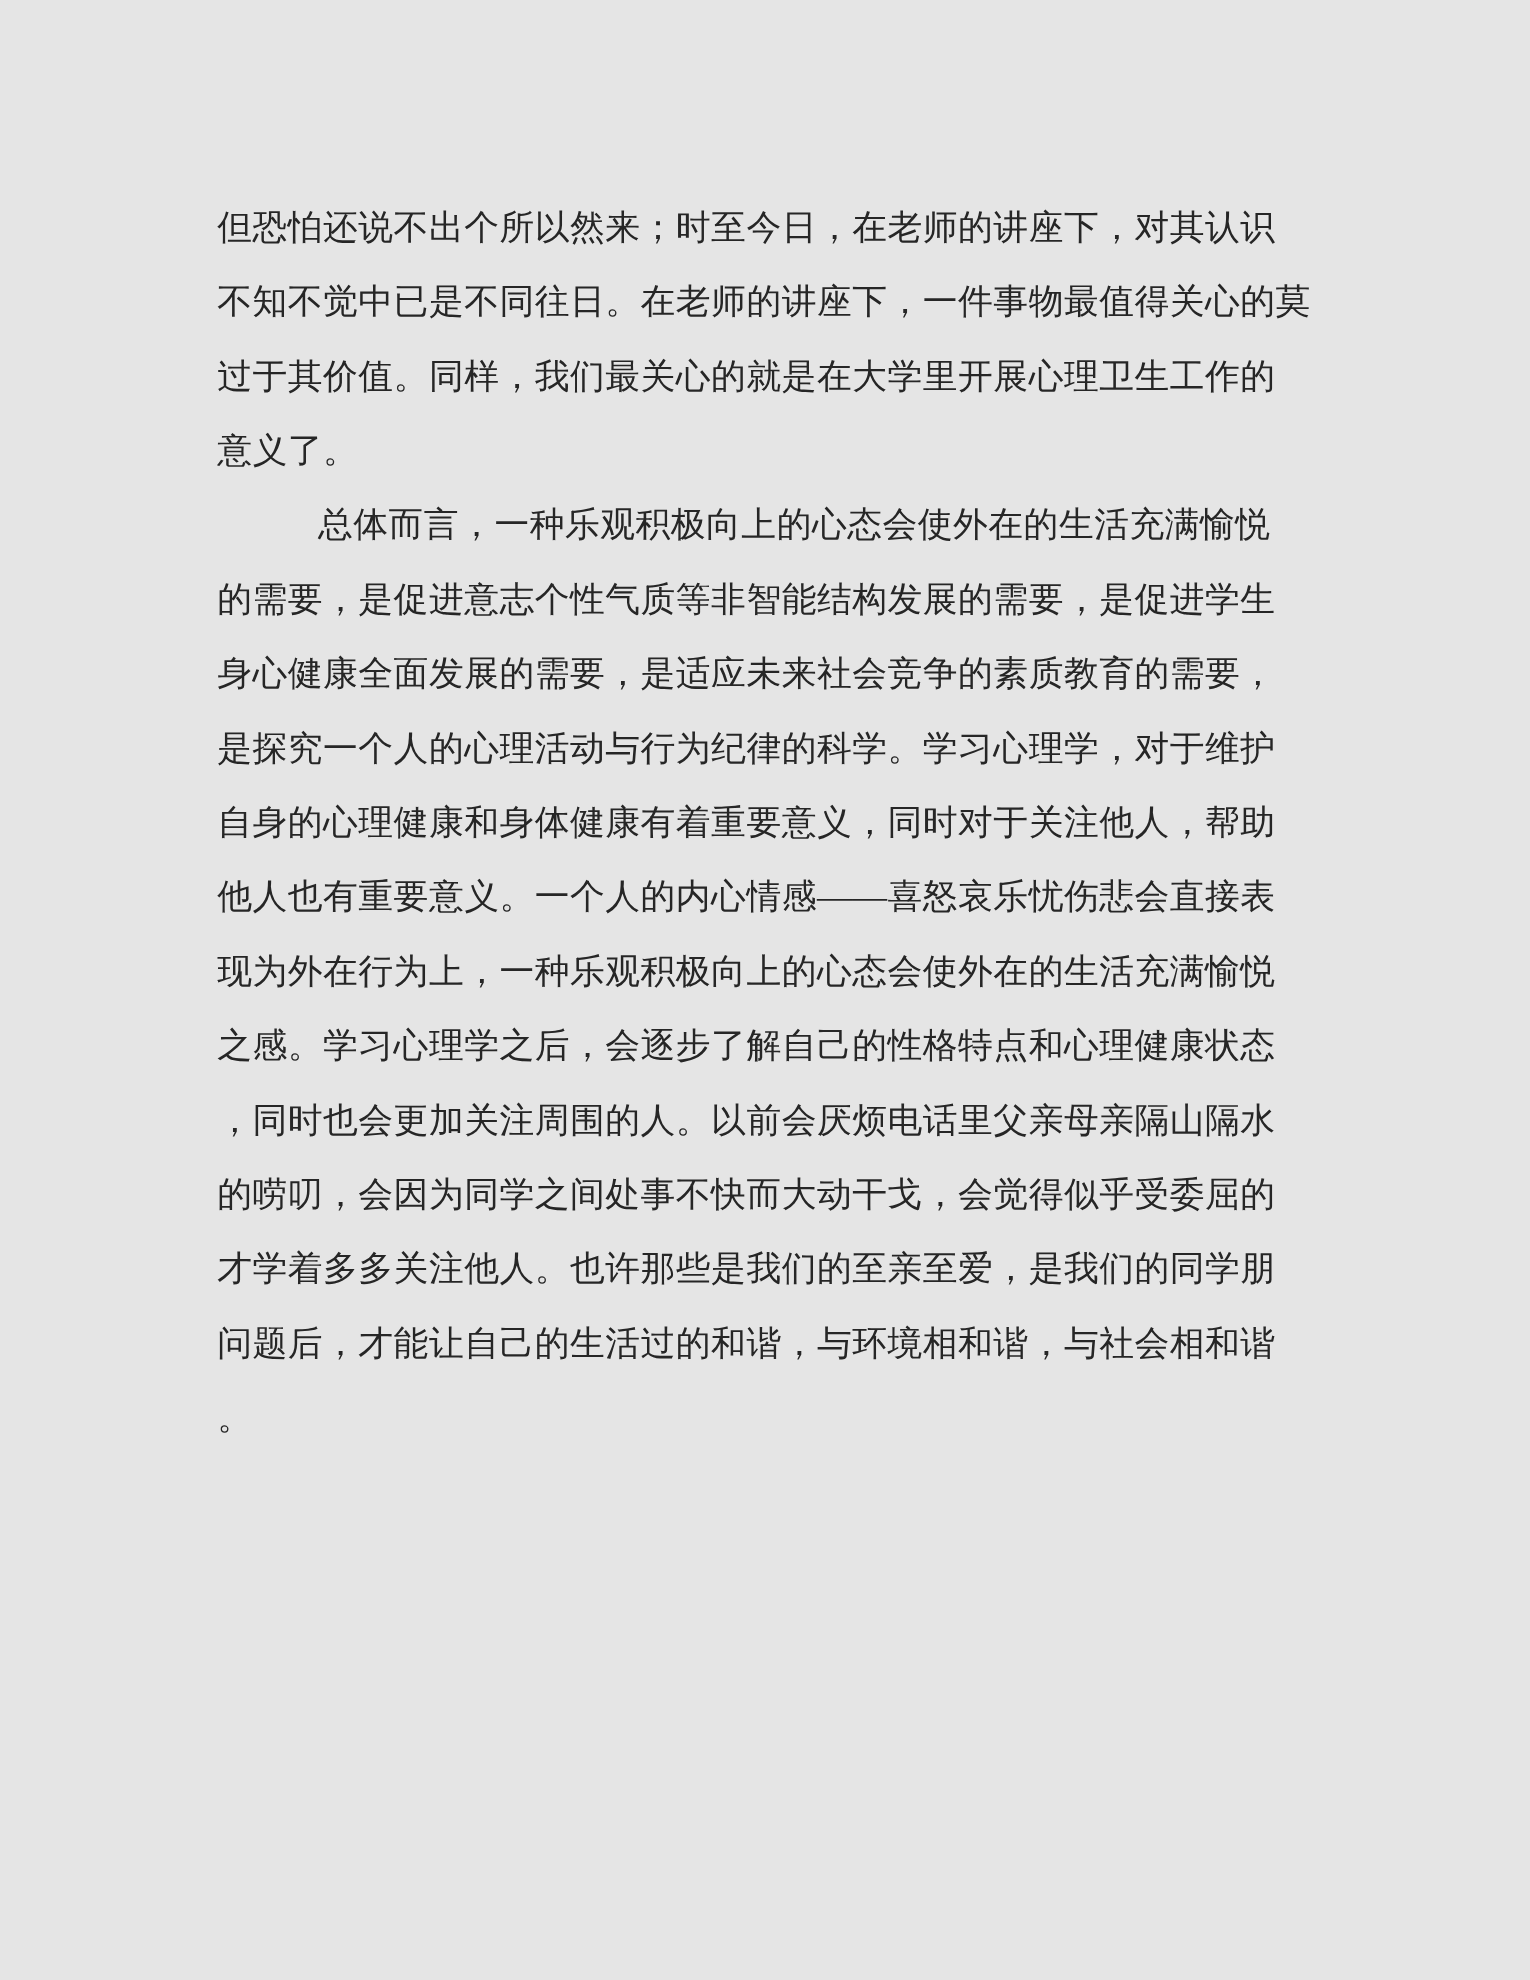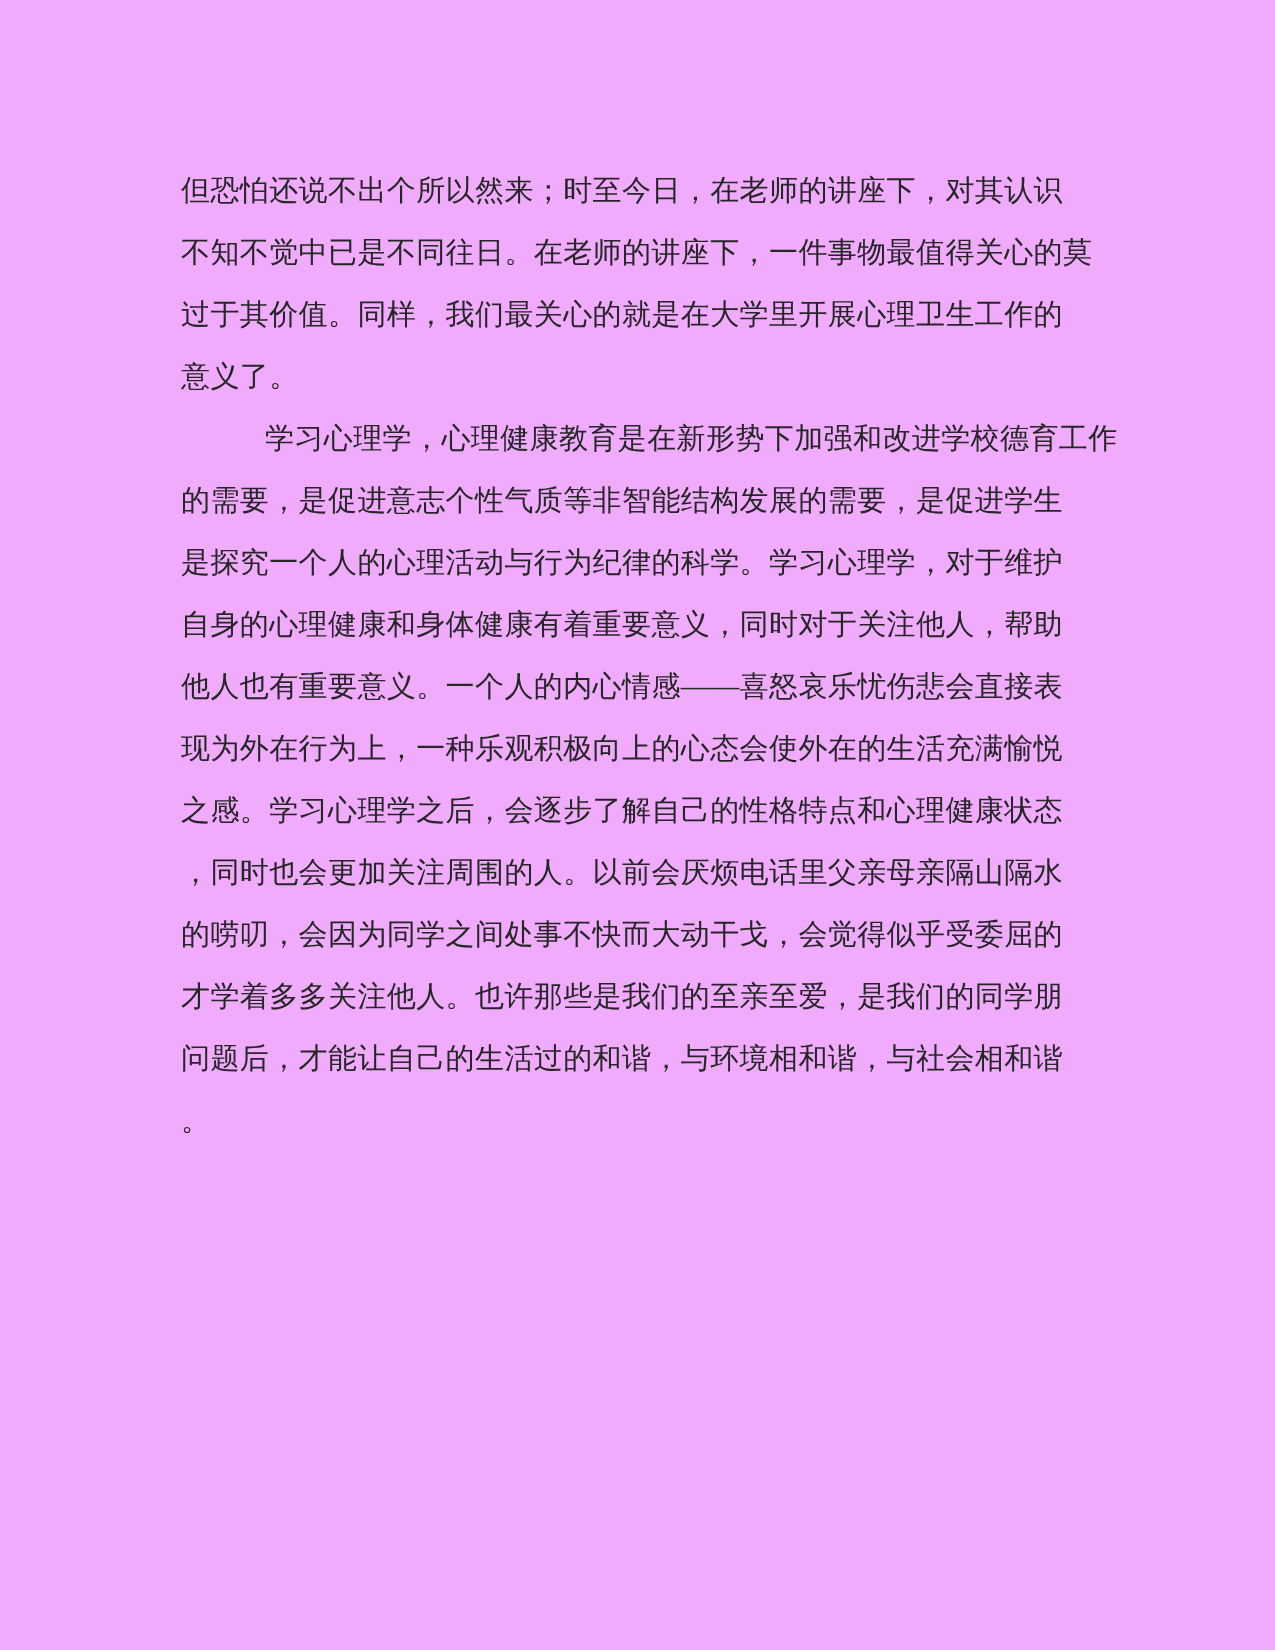--- a/index.html
+++ b/index.html
@@ -13,21 +13,21 @@
     position: relative;
     overflow: hidden;
     font-family: "Liberation Serif", "DejaVu Serif", serif;
   }
   .page {
     position: absolute;
     left: 0;
     top: 0;
     width: 1275px;
     height: 1650px;
-    background: #f0abfc;
+    background: #e5e5e5;
   }
   .text-block {
     position: absolute;
     left: 181px;
     top: 159px;
     width: 910px;
     color: #262626;
   }
   .line {
     height: 62px;
@@ -45,22 +45,23 @@
 <body>
 
 <div class="page">
   <div class="text-block">
 
     <div class="line">但恐怕还说不出个所以然来；时至今日，在老师的讲座下，对其认识</div>
     <div class="line">不知不觉中已是不同往日。在老师的讲座下，一件事物最值得关心的莫</div>
     <div class="line">过于其价值。同样，我们最关心的就是在大学里开展心理卫生工作的</div>
     <div class="line">意义了。</div>
 
-    <div class="line indent">学习心理学，心理健康教育是在新形势下加强和改进学校德育工作</div>
+    <div class="line indent">总体而言，一种乐观积极向上的心态会使外在的生活充满愉悦</div>
     <div class="line">的需要，是促进意志个性气质等非智能结构发展的需要，是促进学生</div>
+    <div class="line">身心健康全面发展的需要，是适应未来社会竞争的素质教育的需要，</div>
     <div class="line">是探究一个人的心理活动与行为纪律的科学。学习心理学，对于维护</div>
     <div class="line">自身的心理健康和身体健康有着重要意义，同时对于关注他人，帮助</div>
     <div class="line">他人也有重要意义。一个人的内心情感——喜怒哀乐忧伤悲会直接表</div>
     <div class="line">现为外在行为上，一种乐观积极向上的心态会使外在的生活充满愉悦</div>
     <div class="line">之感。学习心理学之后，会逐步了解自己的性格特点和心理健康状态</div>
     <div class="line">，同时也会更加关注周围的人。以前会厌烦电话里父亲母亲隔山隔水</div>
     <div class="line">的唠叨，会因为同学之间处事不快而大动干戈，会觉得似乎受委屈的</div>
     <div class="line">才学着多多关注他人。也许那些是我们的至亲至爱，是我们的同学朋</div>
     <div class="line">问题后，才能让自己的生活过的和谐，与环境相和谐，与社会相和谐</div>
     <div class="line">。</div>

